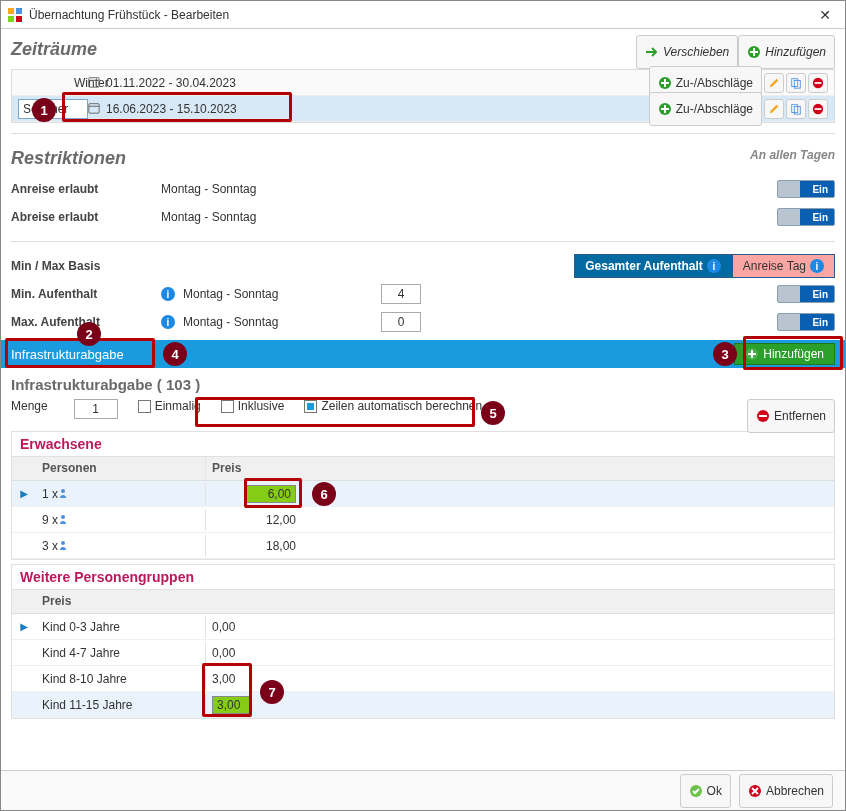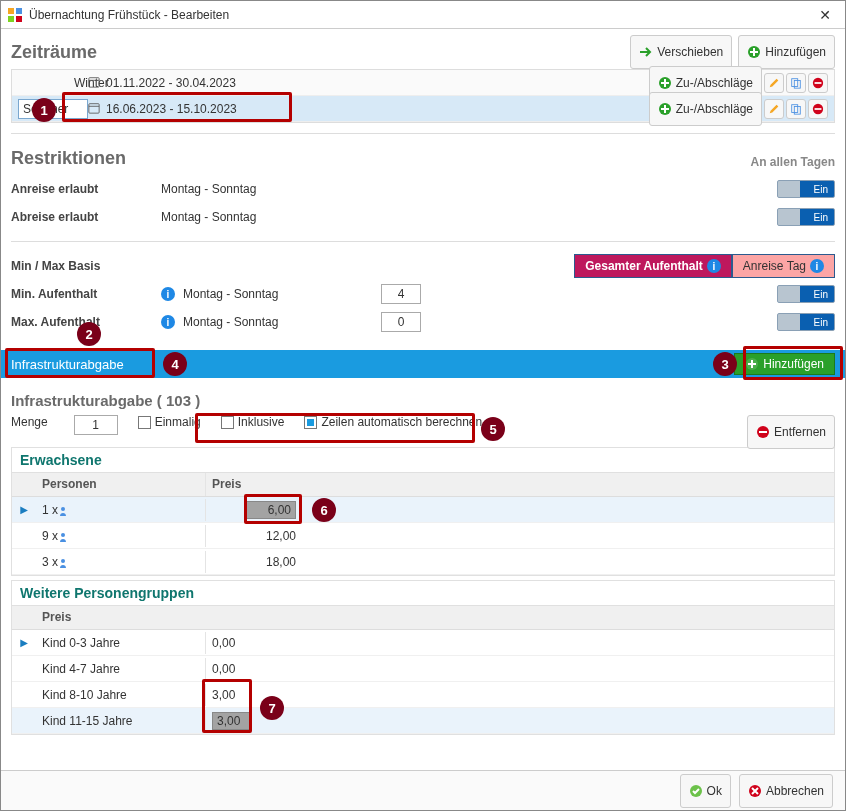--- a/index.html
+++ b/index.html
@@ -47,22 +47,22 @@
     font-size: 18px;
     font-weight: bold;
     color: #6a6a6a;
     margin: 4px 0 6px 0;
   }
   .section-title.right-note {
     font-size: 12px; font-weight: bold; color: #888;
   }
   .toolbar-row {
     display: flex;
-    align-items: flex-end;
-    gap: 6px;
+    align-items: flex-start;
+    font-style: italic;
   }
   .spacer { flex: 1; }
   .btn {
     display: inline-flex;
     align-items: center;
     gap: 4px;
     height: 34px;
     padding: 0 8px;
     border: 1px solid #ccc;
     border-radius: 3px;
@@ -128,36 +128,37 @@
     width: 58px; height: 18px;
     background: linear-gradient(to right, #b8c5d0 0 40%, #0a5fb0 40% 100%);
     border: 1px solid #8aa0b5;
     position: relative;
     font-size: 10px; color: #fff;
     display: inline-flex; align-items: center; justify-content: flex-end;
     padding-right: 6px;
     border-radius: 2px;
     margin-left: auto;
     cursor: pointer;
+    font-weight: bold;
   }
   .seg-group {
     display: flex;
     align-items: center;
     gap: 0;
   }
   .seg {
     height: 24px;
     padding: 0 10px;
     display: inline-flex; align-items: center; gap: 4px;
     border: 1px solid #2c5a8e;
     font-size: 12px;
     cursor: pointer;
   }
   .seg.active {
-    background: #be185d; color: #fff; font-weight: bold; justify-content: space-between;
+    background: #0369a1; color: #fff; font-weight: bold; justify-content: space-between;
   }
   .seg.inactive { background: #fca5a5; color: #333; }
   .info-circle {
     width: 14px; height: 14px; border-radius: 50%;
     background: #1e88e5; color: #fff;
     font-size: 10px; font-weight: bold;
     display: inline-flex; align-items: center; justify-content: center;
   }
   .numbox {
     width: 40px; height: 20px;
@@ -189,21 +190,21 @@
   .tab.active {
     background: #fff;
     color: #333;
     border: 1px solid #888;
     border-bottom: none;
     font-weight: normal;
   }
   
   .blue-bar {
     height: 28px;
-    margin: 14px -10px;
+    margin: 4px -10px;
     background: #1a9be0;
     color: #fff;
     display: flex;
     align-items: center;
     padding: 0 10px;
     position: relative;
   }
   .blue-bar .label { font-size: 13px; }
   .btn-green {
     background: #2aa02a;
@@ -228,21 +229,21 @@
     display: inline-flex; align-items: center; justify-content: center;
   }
   .chk .box.checked::after {
     content: ""; width: 7px; height: 7px; background: #1a9be0;
   }
   .groupbox {
     border: 1px solid #e0e0e0;
     margin-top: 4px;
   }
   .groupbox .ghead {
-    font-size: 14px; font-weight: bold; color: #0f766e;
+    font-size: 14px; font-weight: bold; color: #be185d;
     padding: 4px 8px;
     border-bottom: 1px solid #e0e0e0;
   }
   .grid-head {
     display: flex;
     background: #f0f0f0;
     border-bottom: 1px solid #ddd;
     font-weight: bold;
     color: #555;
     height: 24px;
@@ -255,30 +256,30 @@
     height: 26px;
     border-bottom: 1px solid #f0f0f0;
     align-items: center;
     position: relative;
   }
   .grid-row.sel { background: #eaf3fb; }
   .grid-row .col-handle {
     display: flex; align-items: center; justify-content: center;
     color: #1a7dc0; font-size: 10px;
   }
-  .grid-row .col-a { display: flex; align-items: center; }
+  .grid-row .col-a { display: flex; align-items: flex-start; }
   .grid-row .col-b { text-align: right; padding-right: 30px; }
   .grid-row .col-b.editable {
     text-align: right;
   }
   .cell-input {
     width: 50px;
     text-align: right;
     border: 1px solid #888;
-    background: #a3a3a3;
+    background: #84cc16;
     display: inline-block;
     padding: 1px 4px;
   }
   .person-icon {
     width: 10px; height: 10px;
     display: inline-block;
   }
   
   .footer {
     height: 40px;

